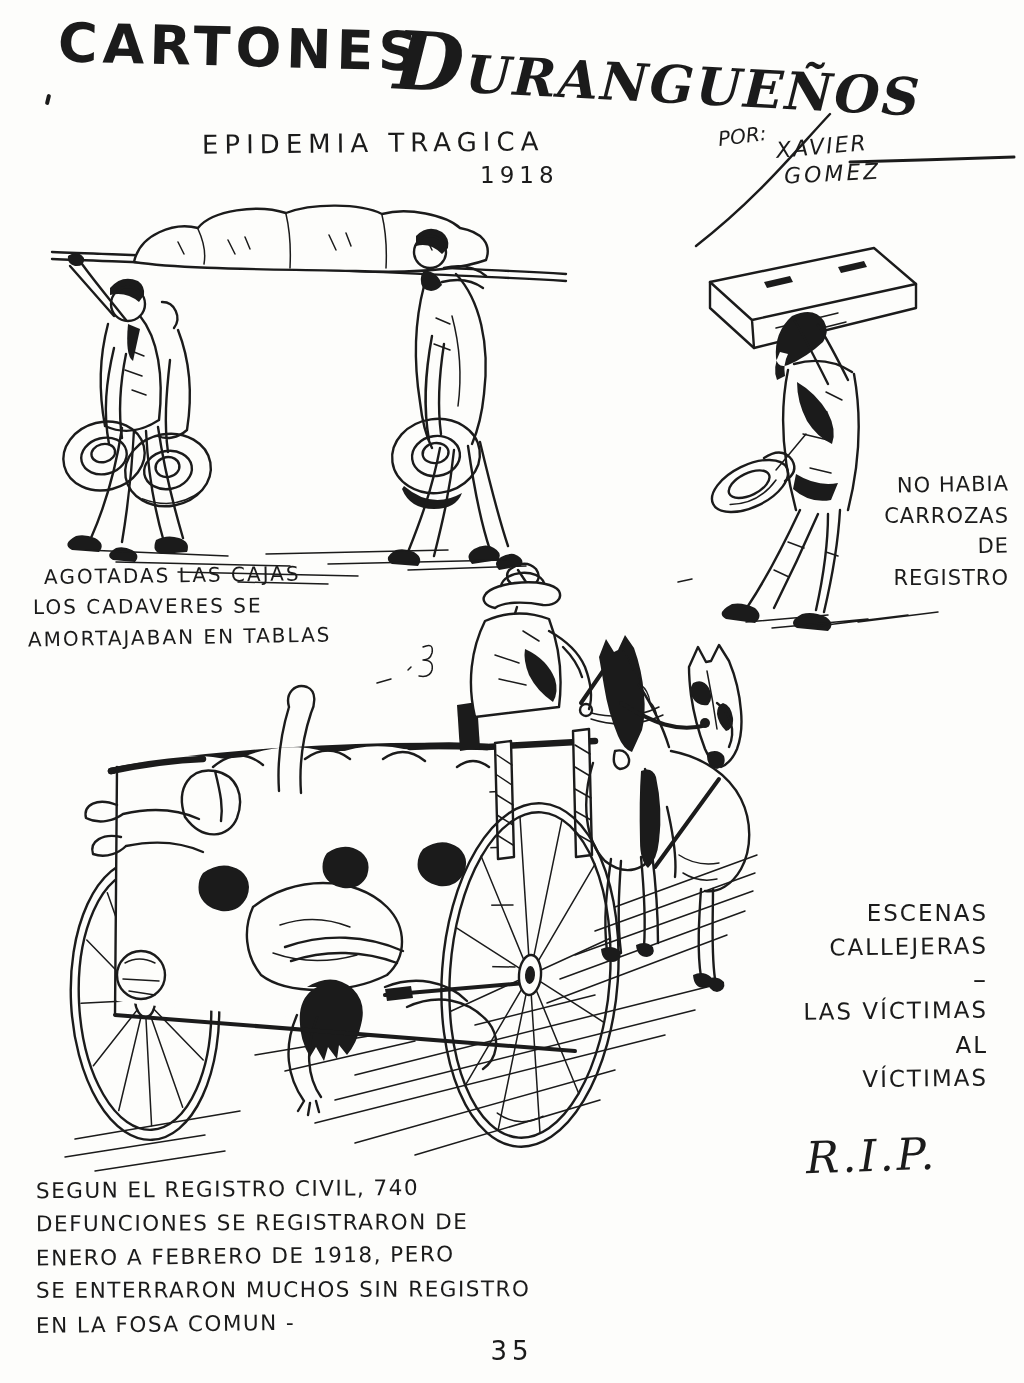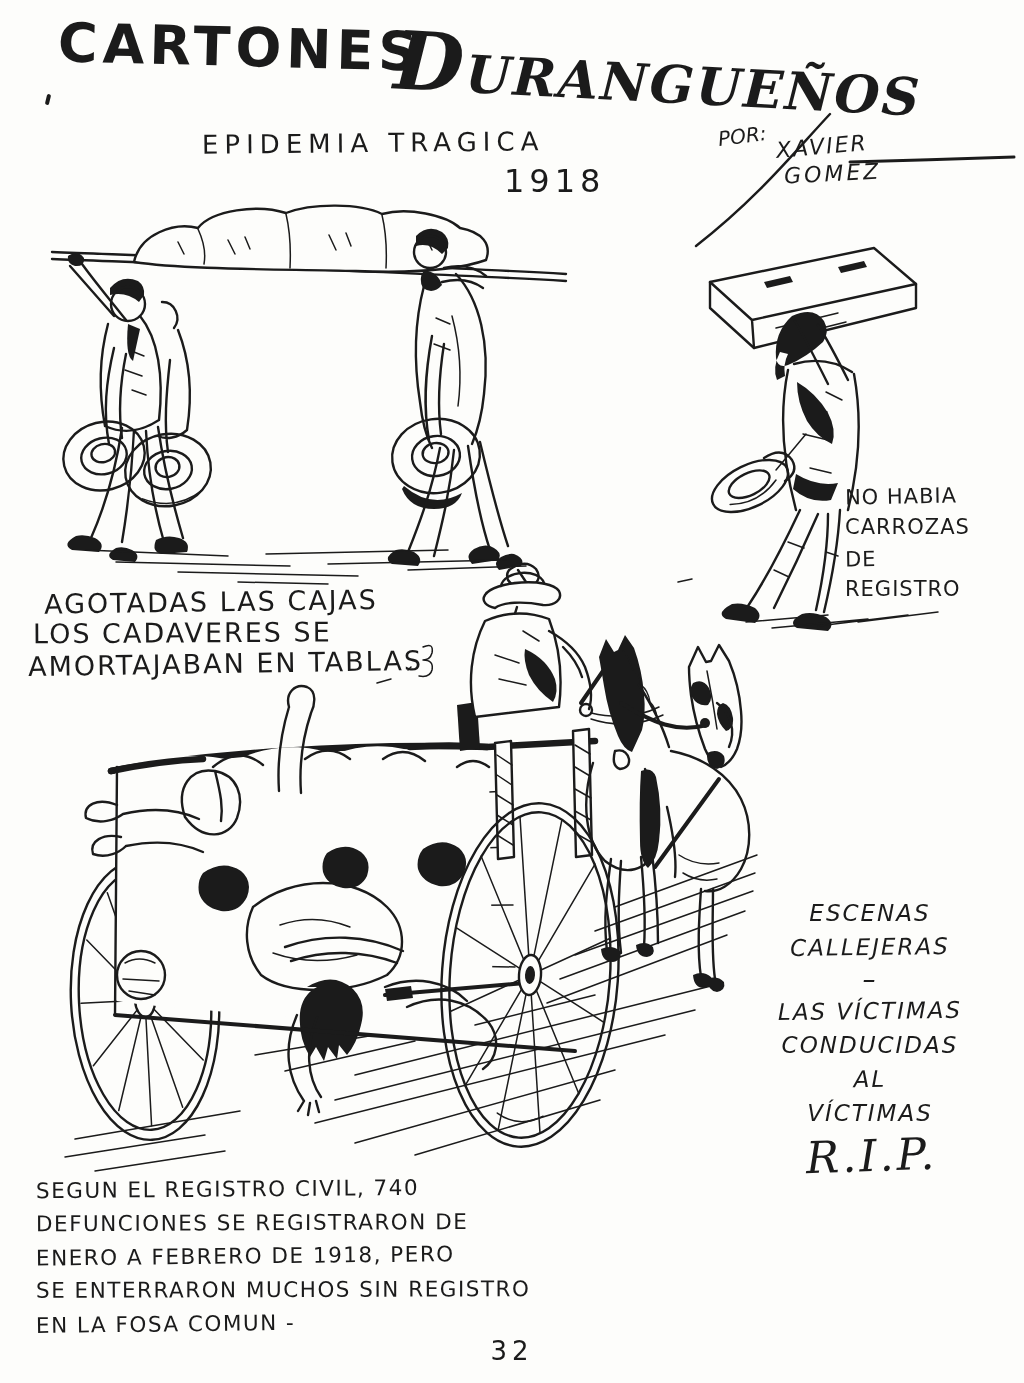--- a/index.html
+++ b/index.html
@@ -13,36 +13,36 @@
     font-family:"DejaVu Sans",sans-serif;color:var(--ink);
   }
   .abs{position:absolute;}
   .hand{font-family:"DejaVu Sans",sans-serif;color:var(--ink);white-space:nowrap;}
   
   .title-left{left:58px;top:16px;font-size:54px;font-weight:bold;letter-spacing:5px;transform:rotate(1.5deg);}
   .title-right{left:394px;top:26px;font-size:52px;font-weight:bold;font-style:italic;
     font-family:"DejaVu Serif",serif;letter-spacing:2px;transform:rotate(3deg);}
   .title-right::first-letter{font-size:1.55em;}
   .subtitle{left:202px;top:128px;font-size:26px;letter-spacing:6px;transform:rotate(-0.6deg);}
-  .subtitle-year{left:504px;top:162px;font-size:32px;letter-spacing:5px;}
+  .subtitle-year{left:480px;top:162px;font-size:23px;letter-spacing:5px;}
   .byline{left:688px;top:104px;width:336px;height:150px;}
   .byline .txt{position:absolute;font-style:italic;color:var(--ink);font-family:"DejaVu Sans",sans-serif;}
   .byline-prefix{left:30px;top:20px;font-size:20px;transform:rotate(-7deg);}
   .byline-first{left:88px;top:30px;font-size:22px;transform:rotate(-5deg);letter-spacing:2px;}
   .byline-last{left:96px;top:57px;font-size:22px;transform:rotate(-3deg);letter-spacing:3px;}
   
   .cap{position:absolute;color:var(--ink);}
   .cap .ln{white-space:nowrap;}
-  .cap-coffins{left:28px;top:586px;font-size:27px;letter-spacing:2px;line-height:31px;}
+  .cap-coffins{left:28px;top:560px;font-size:20px;letter-spacing:2px;line-height:31px;}
   .cap-coffins .ln:nth-child(1){margin-left:16px;transform:rotate(-0.8deg);}
   .cap-coffins .ln:nth-child(2){margin-left:5px;transform:rotate(-0.4deg);}
   .cap-coffins .ln:nth-child(3){transform:rotate(-0.9deg);}
-  .cap-noservice{left:845px;top:481px;width:164px;font-size:21px;letter-spacing:1px;line-height:31px;text-align:left;}
+  .cap-noservice{left:845px;top:470px;width:164px;font-size:21px;letter-spacing:1px;line-height:31px;text-align:right;}
   .cap-noservice .ln:nth-child(odd){transform:rotate(-1deg);}
-  .cap-street{left:752px;top:896px;width:236px;font-size:23px;letter-spacing:2px;line-height:34px;text-align:center;font-style:italic;}
+  .cap-street{left:752px;top:896px;width:236px;font-size:23px;letter-spacing:2px;line-height:34px;text-align:right;}
   .cap-street .ln:nth-child(even){transform:rotate(-0.7deg);}
   .cap-street .dash{font-size:26px;line-height:30px;}
   .rip{left:806px;top:1130px;font-size:44px;font-style:italic;font-family:"DejaVu Serif",serif;letter-spacing:3px;transform:rotate(-2deg);}
   .cap-registry{left:36px;top:1148px;font-size:21.5px;letter-spacing:1.5px;line-height:33.5px;margin-top:24px;}
   .cap-registry .ln:nth-child(1){transform:rotate(-0.5deg);}
   .cap-registry .ln:nth-child(2){transform:rotate(-0.3deg);}
   .cap-registry .ln:nth-child(3){transform:rotate(-0.6deg);}
   .cap-registry .ln:nth-child(4){transform:rotate(-0.2deg);}
   .cap-registry .ln:nth-child(5){transform:rotate(-0.7deg);}
   .page-number{left:0;right:0;top:1336px;text-align:center;font-size:26px;letter-spacing:5px;}
@@ -258,29 +258,28 @@
     <div class="ln">CARROZAS</div>
     <div class="ln">DE</div>
     <div class="ln">REGISTRO</div>
   </div>
 
   <div class="cap hand cap-street">
     <div class="ln">ESCENAS</div>
     <div class="ln">CALLEJERAS</div>
     <div class="ln dash">–</div>
     <div class="ln">LAS VÍCTIMAS</div>
-    <div class="ln">CONDUCIDAS</div>
     <div class="ln">AL</div>
     <div class="ln">VÍCTIMAS</div>
   </div>
   <div class="abs hand rip">R.I.P.</div>
 
   <div class="cap hand cap-registry">
     <div class="ln">SEGUN EL REGISTRO CIVIL, 740</div>
     <div class="ln">DEFUNCIONES SE REGISTRARON DE</div>
     <div class="ln">ENERO A FEBRERO DE 1918, PERO</div>
     <div class="ln">SE ENTERRARON MUCHOS SIN REGISTRO</div>
     <div class="ln">EN LA FOSA COMUN -</div>
   </div>
 
-  <div class="abs hand page-number">32</div>
+  <div class="abs hand page-number">35</div>
 
 </div>
 
 </body></html>

